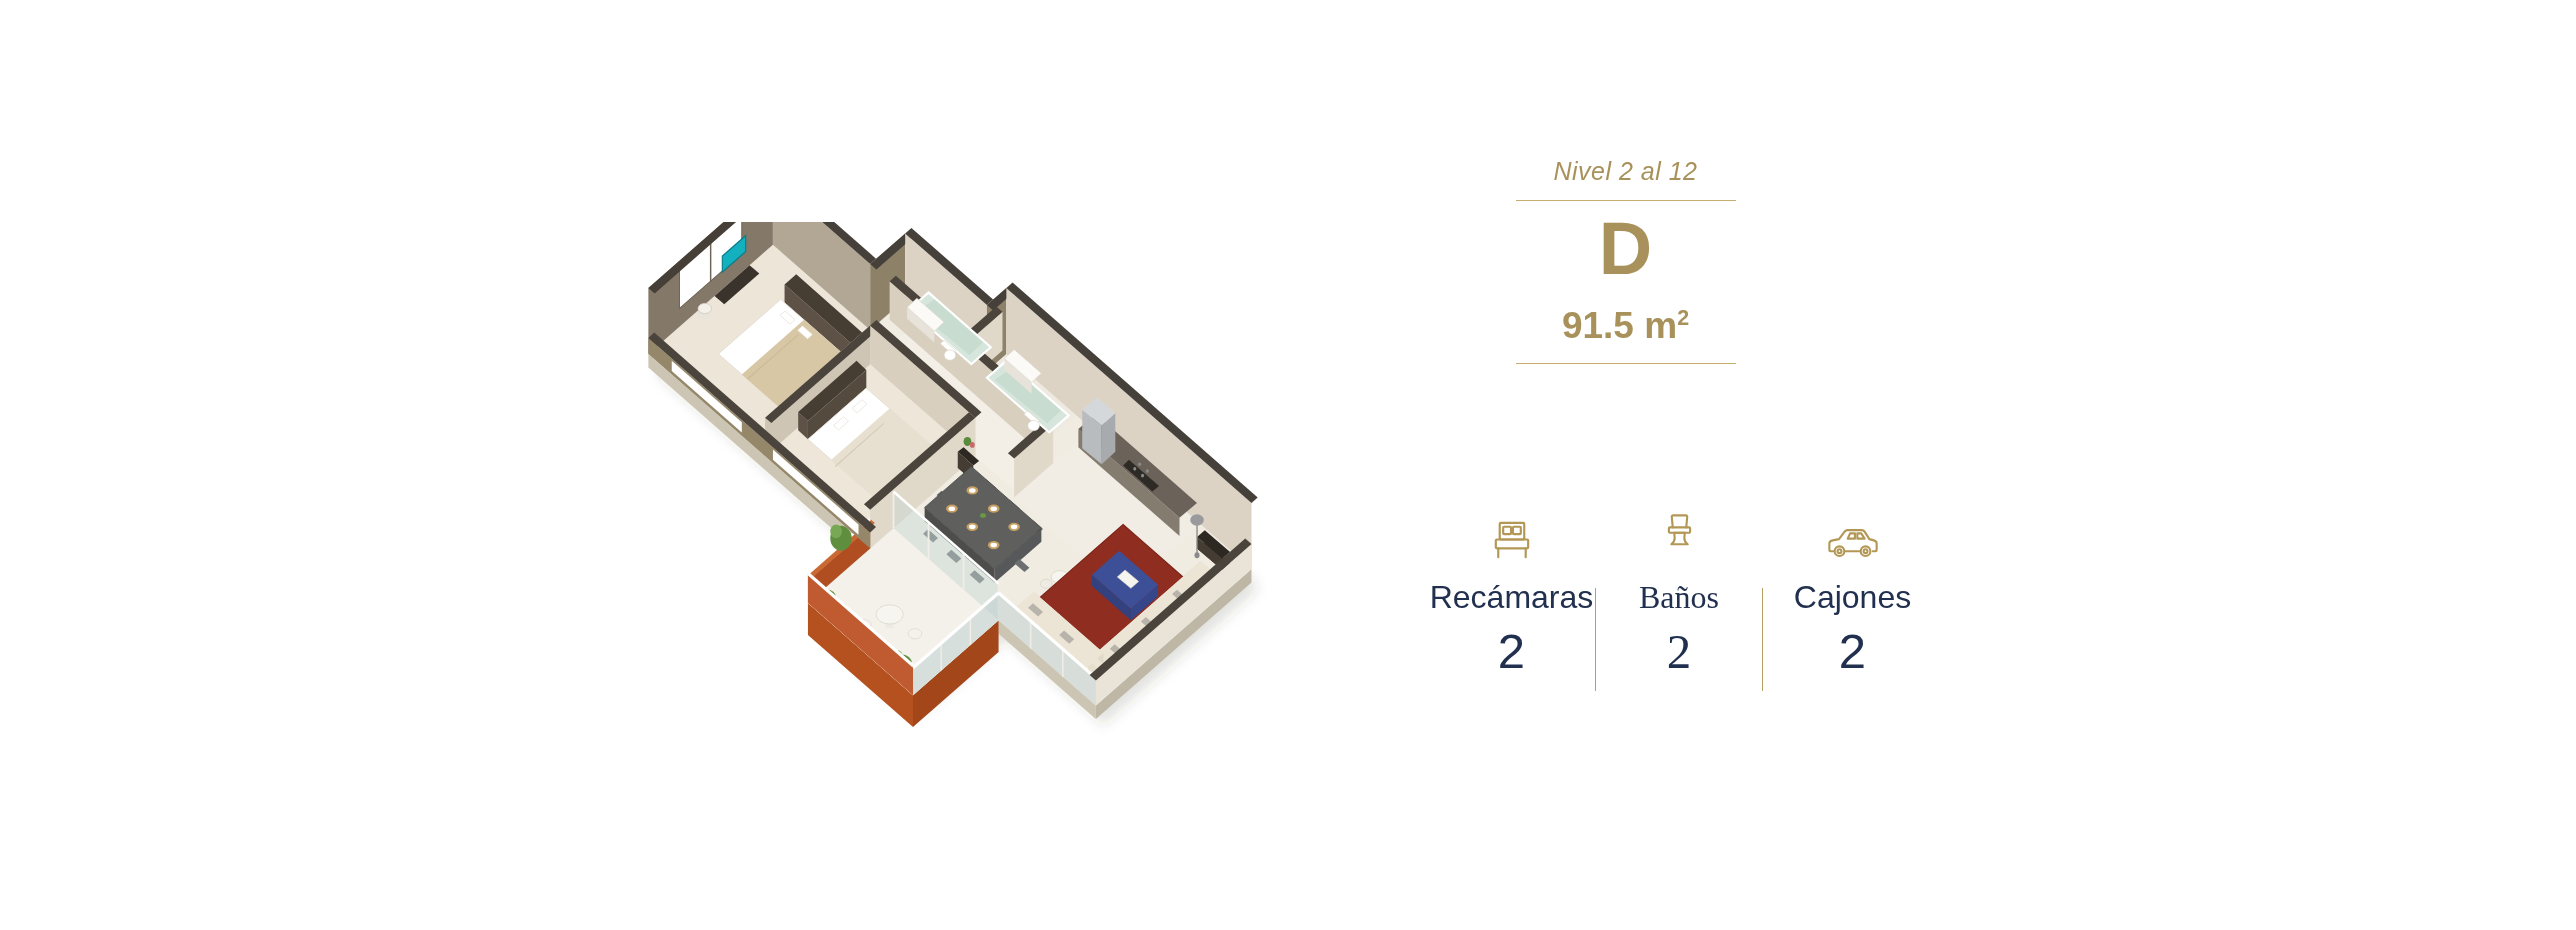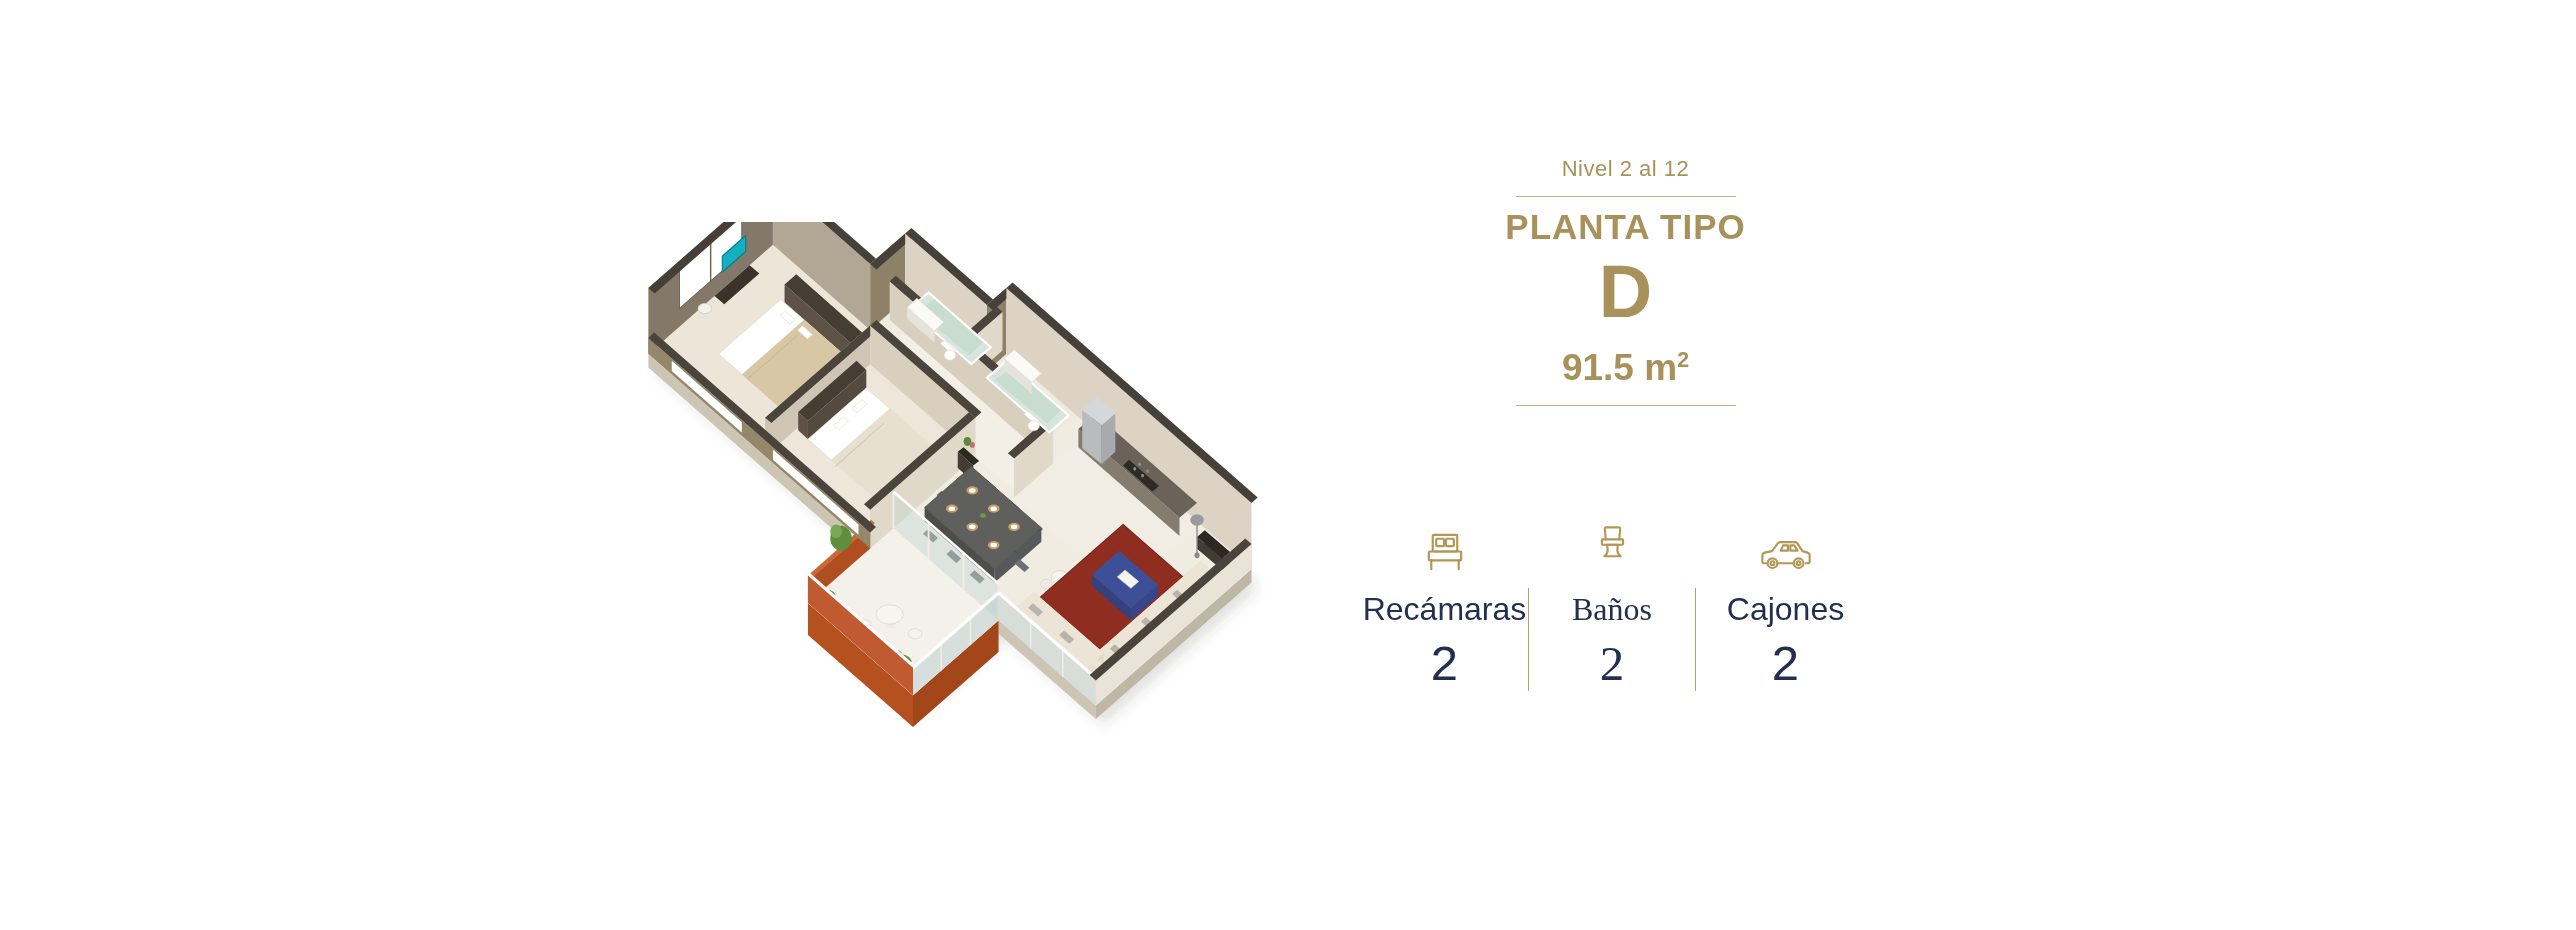--- a/index.html
+++ b/index.html
@@ -5,30 +5,30 @@
   html,body{margin:0;padding:0;background:#ffffff;}
   #canvas{position:relative;width:2576px;height:930px;background:#ffffff;overflow:hidden;
           font-family:"Liberation Sans", sans-serif;-webkit-font-smoothing:antialiased;}
 
   
   #plan-wrap{position:absolute;left:627px;top:222px;width:642px;height:637px;}
   #plan-wrap svg{display:block;width:100%;height:100%;}
 
   
   #info{position:absolute;left:1406px;top:156px;width:439px;text-align:center;color:#a8915a;}
-  .level{font-size:22px;font-weight:400;letter-spacing:0.5px;line-height:1.2;}
+  .level{font-size:25px;font-weight:400;letter-spacing:0.5px;line-height:1.2;font-style:italic;}
   .hr-gold{border:0;border-top:1px solid #c6ae72;width:220px;margin:13.6px auto 9.7px auto;}
   .type{font-size:35px;font-weight:700;letter-spacing:1px;line-height:1.15;}
   .letter{font-size:74px;font-weight:700;line-height:1.05;margin-top:5.8px;}
   .area{font-size:37px;font-weight:700;margin-top:17px;}
   .area sup{font-size:21.4px;vertical-align:super;line-height:0;}
   .hr-bottom{margin-top:15.6px;}
 
   
-  #stats{position:absolute;left:1361px;top:504px;width:544px;display:flex;align-items:flex-end;}
+  #stats{position:absolute;left:1428px;top:504px;width:544px;display:flex;align-items:center;}
   .stat{display:flex;flex-direction:column;align-items:center;color:#22304f;}
   .stat.c1{width:167px;} .stat.c2{width:166px;font-family:Liberation Serif, serif;} .stat.c3{width:179px;}
   .stat .icon{height:49px;display:flex;align-items:flex-end;justify-content:center;}
   .stat .label{font-size:32px;font-weight:400;margin-top:15.6px;line-height:1.1;}
   .stat .value{font-size:49px;font-weight:400;margin-top:9.7px;line-height:1.1;}
   .vdiv{width:1px;background:#b89f63;height:103px;margin-top:84px;flex:0 0 1px;}
   .gold-icon{stroke:#b39755;fill:none;stroke-width:2.2;stroke-linejoin:round;stroke-linecap:round;}
 </style>
 </head>
 <body>
@@ -293,21 +293,20 @@
       <polygon points="22,102 250,273 256,268.2 28,97.2" fill="#4a443c"></polygon>
       <polygon points="642,305 482,425 482,403 642,283" fill="#eae4d8"></polygon>
       <polygon points="642,283 482,403 475.6,398.2 635.6,278.2" fill="#4a443c"></polygon>
     </g>
   </svg>
   </div>
 
   <div id="info">
     <div class="level">Nivel 2 al 12</div>
     <hr class="hr-gold">
-    <div class="type">PLANTA TIPO</div>
     <div class="letter">D</div>
     <div class="area"><span>91.5 m</span><sup>2</sup></div>
     <hr class="hr-gold hr-bottom">
   </div>
 
   <div id="stats">
 
     <div class="stat c1">
       <span class="icon">
         <svg width="51" height="49" viewBox="0 0 52 50" class="gold-icon">

